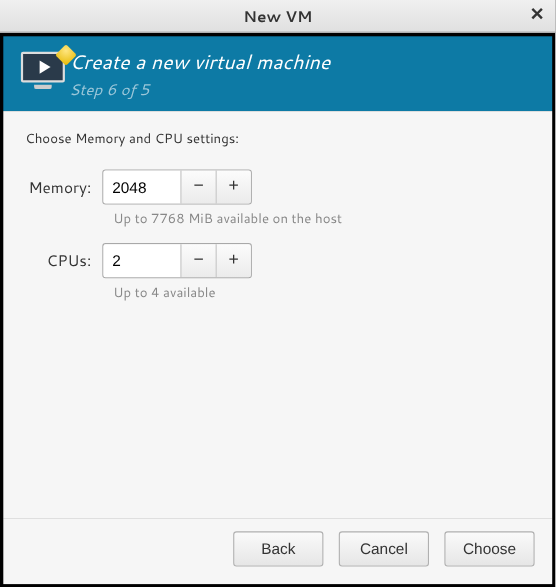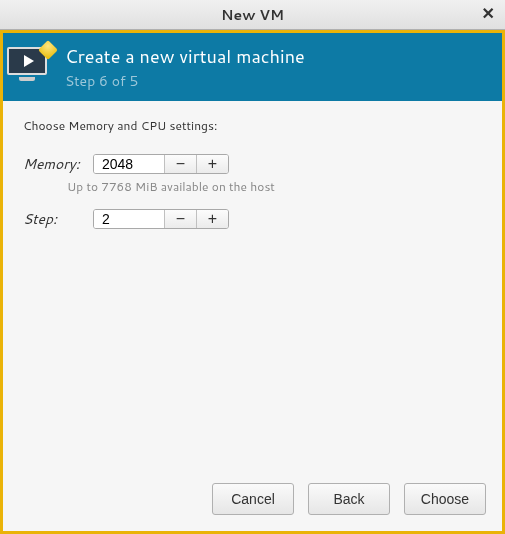--- a/index.html
+++ b/index.html
@@ -7,21 +7,21 @@
   font-family: -apple-system, "Segoe UI", Cantarell, Ubuntu, sans-serif;
   font-size: 14px;
   background: #e0e0e0;
   width: 505px;
   height: 534px;
   overflow: hidden;
 }
 .window {
   width: 505px;
   height: 534px;
-  background: #eab308;
+  background: #000000;
   display: flex;
   flex-direction: column;
 }
 .titlebar {
   background: linear-gradient(#f0f0f0, #e0e0e0);
   height: 30px;
   display: flex;
   align-items: center;
   justify-content: center;
   position: relative;
@@ -37,25 +37,25 @@
   right: 10px;
   top: 5px;
   font-size: 16px;
   font-weight: bold;
   color: #333;
   cursor: pointer;
   line-height: 1;
 }
 .header-band {
   background: #0d7aa5;
-  padding: 10px 4px;
-  display: flex;
-  align-items: center;
-  gap: 14px;
+  padding: 10px 16px;
+  display: flex;
+  align-items: center;
   margin: 3px 3px 0 3px;
+  font-style: italic;
 }
 .vm-icon {
   width: 44px;
   height: 40px;
   position: relative;
   flex-shrink: 0;
 }
 .monitor {
   width: 40px;
   height: 28px;
@@ -103,32 +103,32 @@
   margin: 0 3px;
 }
 .instruction { color: #333; margin-bottom: 20px; font-size: 12px; }
 .form-row {
   display: flex;
   align-items: center;
   margin-bottom: 4px;
 }
 .label {
   width: 70px;
+  text-align: right;
   padding-right: 10px;
   color: #333;
   font-size: 14px;
-  font-style: italic;
 }
 .spinner {
   display: flex;
   align-items: stretch;
   border: 1px solid #a9a9a9;
   border-radius: 3px;
   overflow: hidden;
-  height: 20px;
+  height: 32px;
   background: #fff;
 }
 .spinner input {
   width: 70px;
   border: none;
   padding: 0 8px;
   font-size: 14px;
   outline: none;
   background: #fff;
 }
@@ -138,21 +138,21 @@
   border-left: 1px solid #c0c0c0;
   background: linear-gradient(#fcfcfc, #ebebeb);
   cursor: pointer;
   font-size: 16px;
   color: #333;
   display: flex;
   align-items: center;
   justify-content: center;
 }
 .hint {
-  margin-left: 44px;
+  margin-left: 80px;
   color: #888;
   font-size: 12px;
   margin-bottom: 14px;
   margin-top: 4px;
 }
 .footer {
   display: flex;
   justify-content: flex-end;
   gap: 14px;
   padding: 12px 16px 16px;
@@ -200,28 +200,29 @@
       <div class="label">Memory:</div>
       <div class="spinner">
         <input type="text" value="2048" style="">
         <button class="spin-btn">−</button>
         <button class="spin-btn">+</button>
       </div>
     </div>
     <div class="hint">Up to 7768 MiB available on the host</div>
 
     <div class="form-row">
-      <div class="label">Step:</div>
+      <div class="label">CPUs:</div>
       <div class="spinner">
         <input type="text" value="2" style="">
         <button class="spin-btn">−</button>
         <button class="spin-btn">+</button>
       </div>
     </div>
+    <div class="hint">Up to 4 available</div>
   </div>
 
   <div class="footer">
+    <button class="btn">Back</button>
     <button class="btn">Cancel</button>
-    <button class="btn">Back</button>
     <button class="btn">Choose</button>
   </div>
 
 </div>
 
 </body></html>

